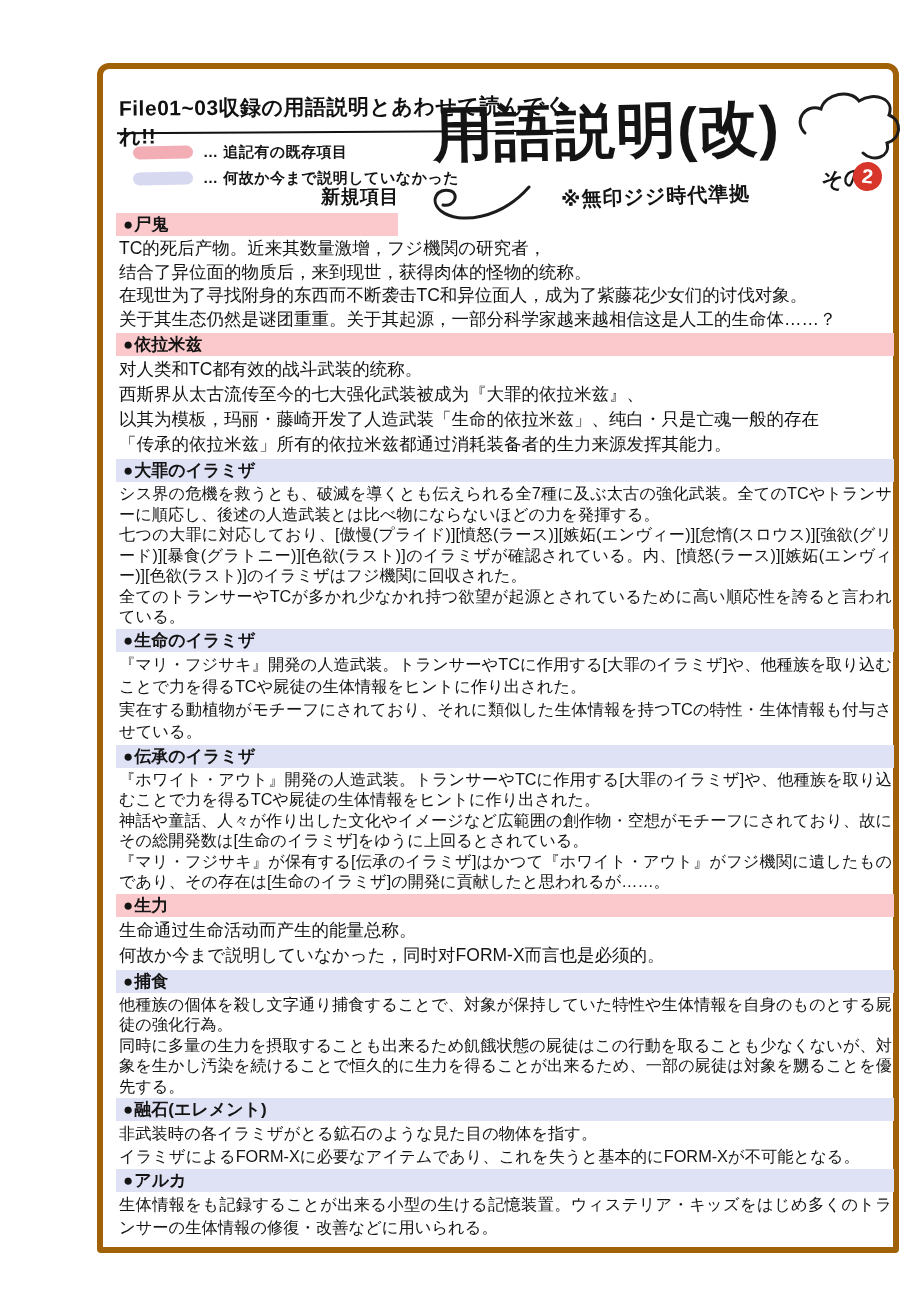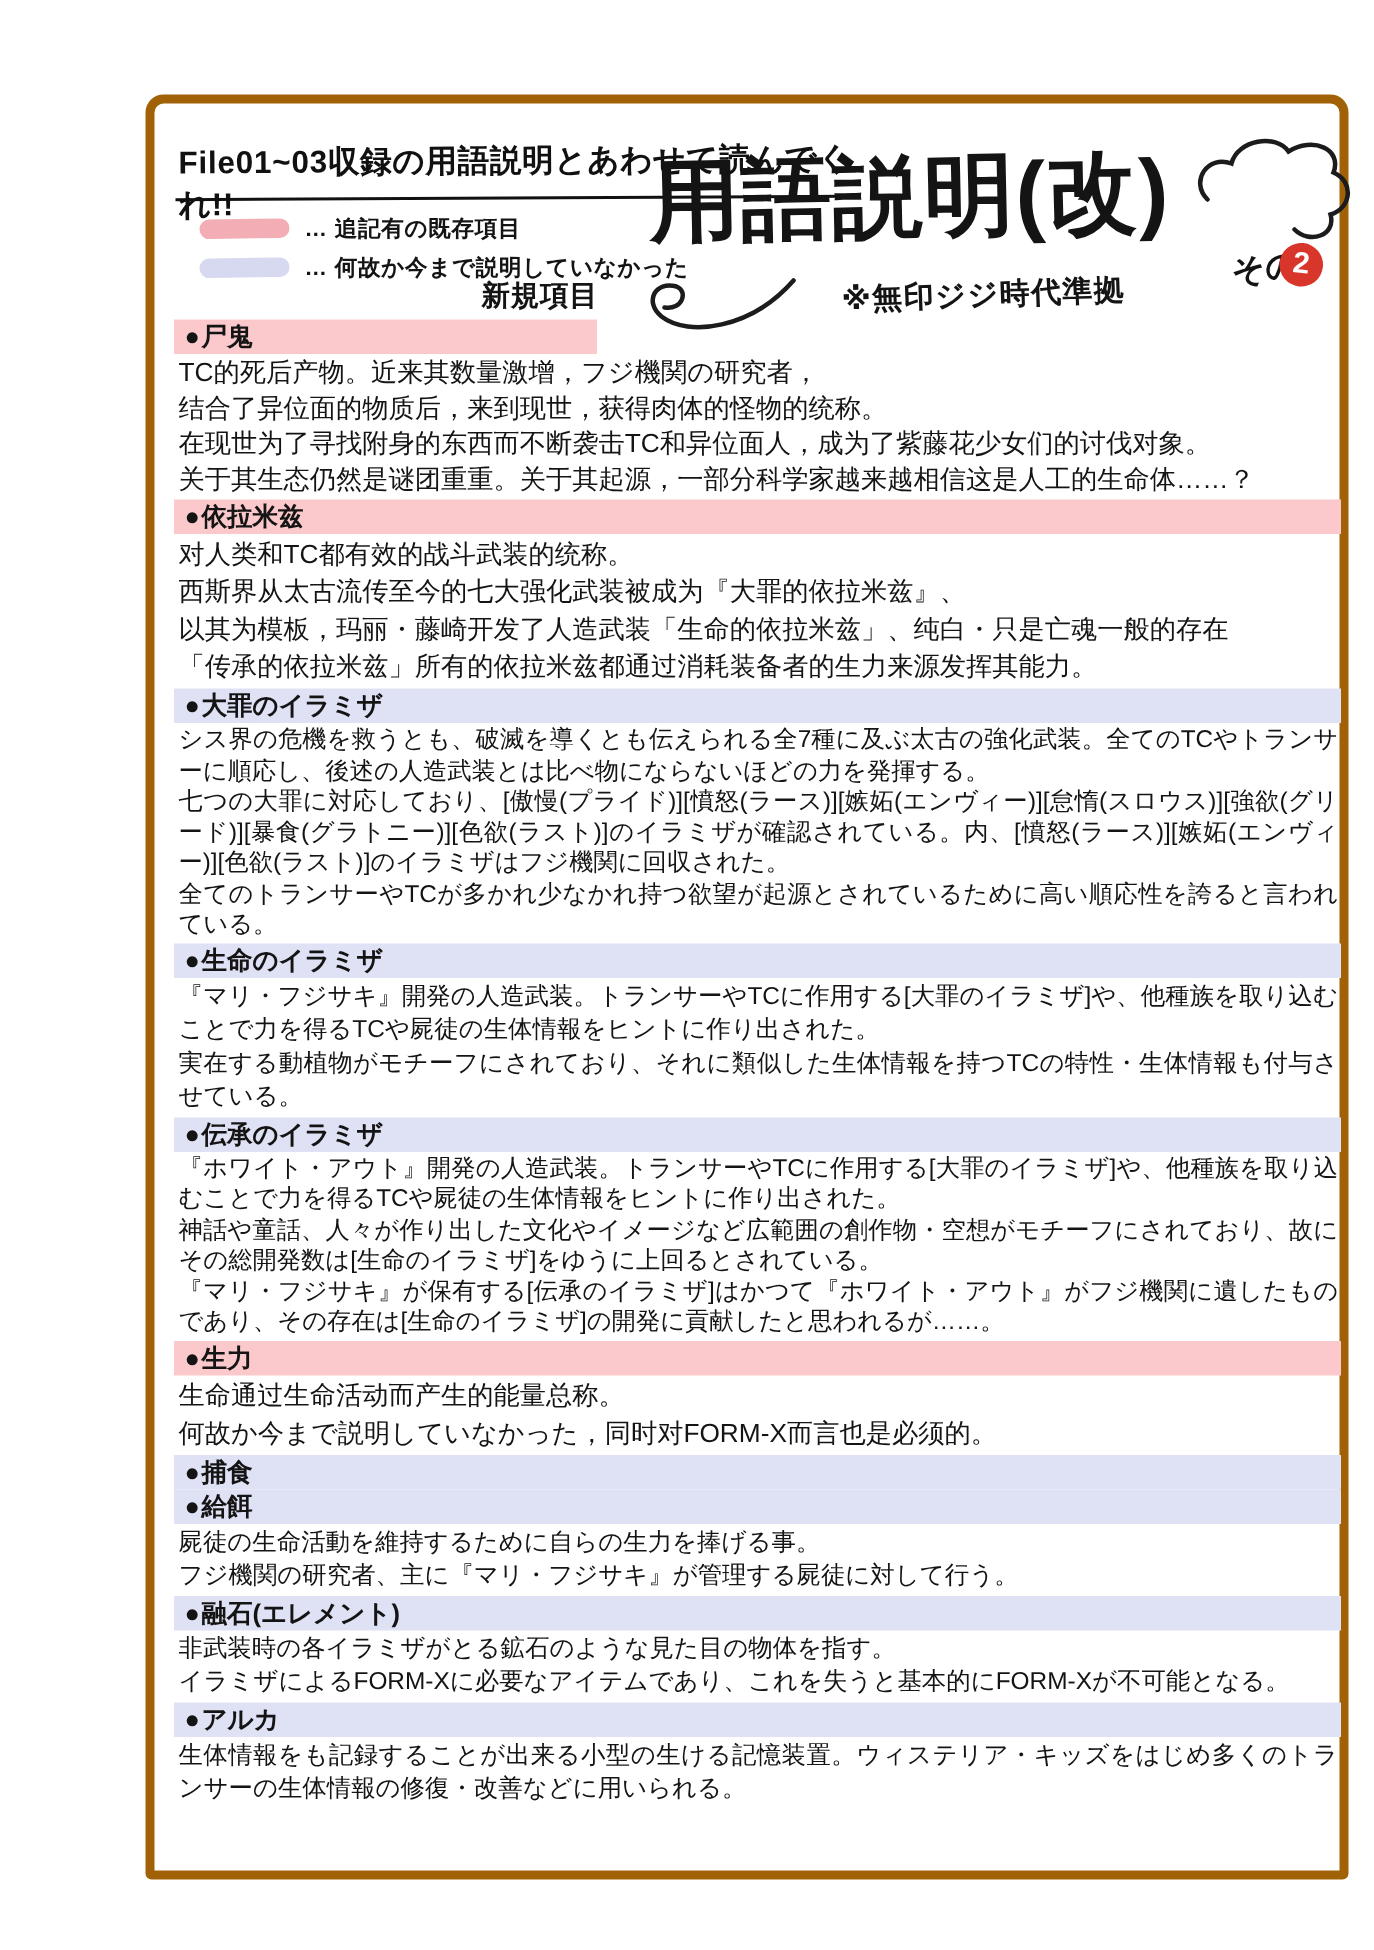--- a/index.html
+++ b/index.html
@@ -166,31 +166,26 @@
     <div class="section-body">
           <p>生命通过生命活动而产生的能量总称。</p>
           <p>何故か今まで説明していなかった，同时对FORM-X而言也是必须的。</p>
         </div>
   </div>
 
   <div class="section v-ja-dense">
     <div class="section-header new">
       <span class="bullet">●</span><span class="stitle">捕食</span>
     </div>
-  </div>
-
-  <div class="section v-ja">
-    <div class="section-header new">
-      <span class="bullet">●</span><span class="stitle">給餌</span>
-    </div>
-    <div class="section-body">
-          <p>屍徒の生命活動を維持するために自らの生力を捧げる事。</p>
-          <p>フジ機関の研究者、主に『マリ・フジサキ』が管理する屍徒に対して行う。</p>
-        </div>
-  </div>
+    <div class="section-body">
+          <p>他種族の個体を殺し文字通り捕食することで、対象が保持していた特性や生体情報を自身のものとする屍徒の強化行為。</p>
+          <p>同時に多量の生力を摂取することも出来るため飢餓状態の屍徒はこの行動を取ることも少なくないが、対象を生かし汚染を続けることで恒久的に生力を得ることが出来るため、一部の屍徒は対象を嬲ることを優先する。</p>
+        </div>
+  </div>
+
 
   <div class="section v-ja">
     <div class="section-header new">
       <span class="bullet">●</span><span class="stitle">融石(エレメント)</span>
     </div>
     <div class="section-body">
           <p>非武装時の各イラミザがとる鉱石のような見た目の物体を指す。</p>
           <p>イラミザによるFORM-Xに必要なアイテムであり、これを失うと基本的にFORM-Xが不可能となる。</p>
         </div>
   </div>

